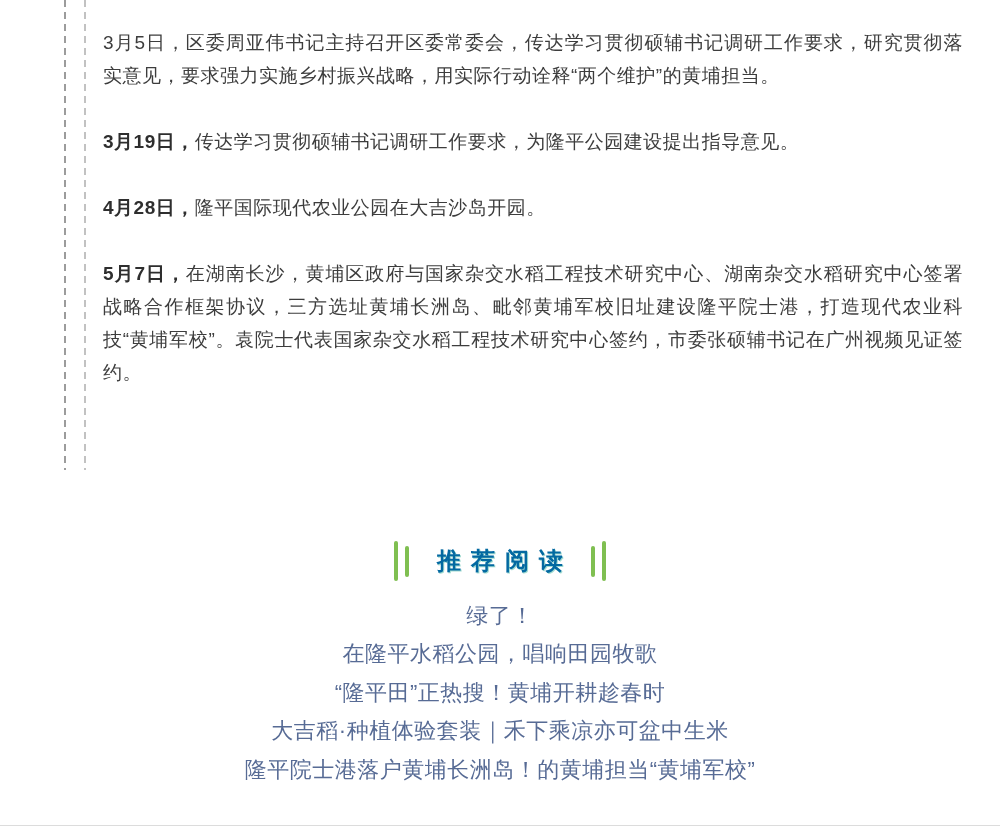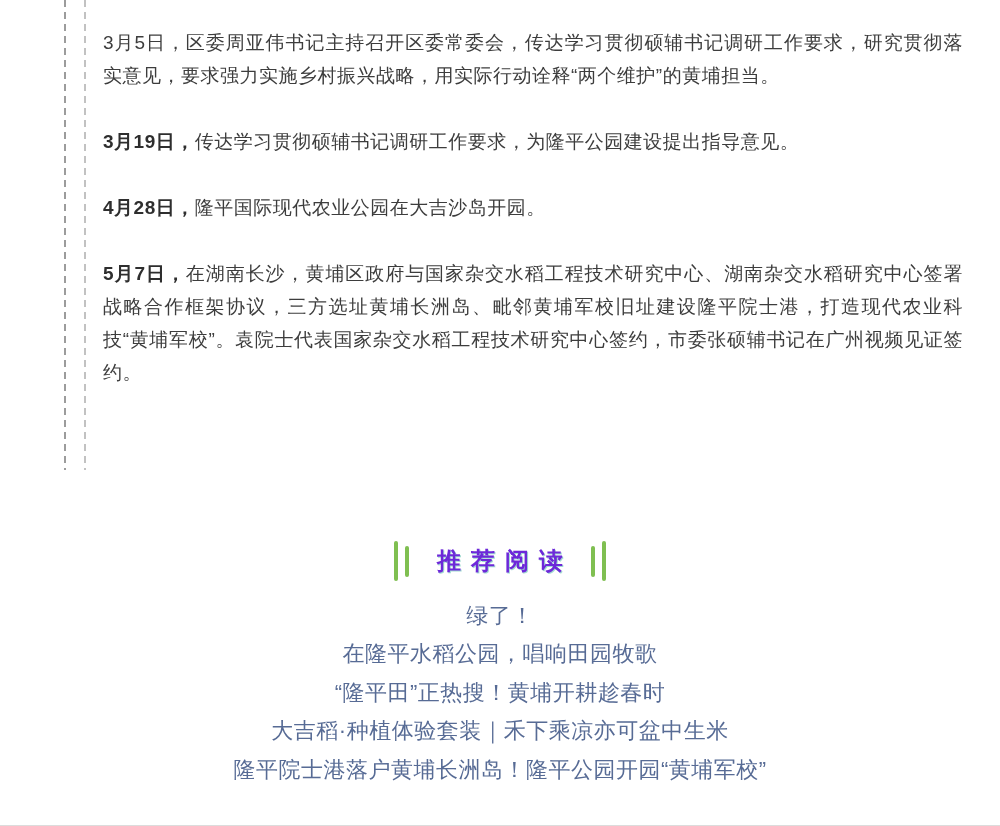--- a/index.html
+++ b/index.html
@@ -41,21 +41,21 @@
   .bar-group { display: flex; align-items: center; }
   .bar { width: 4px; border-radius: 2px; background: #7fbf51; }
   .bar.tall { height: 40px; }
   .bar.short { height: 31px; }
   .bar-group.left .bar.tall { margin-right: 7px; }
   .bar-group.right .bar.tall { margin-left: 7px; }
   .rec-title {
     margin: 0 18px;
     font-size: 24px; font-weight: 700;
     letter-spacing: 10px; text-indent: 10px;
-    color: #6d28d9;
+    color: #0369a1;
     text-shadow: 1px 1px 0 rgba(84, 190, 170, 0.55);
   }
 
   
   .rec-links {
     position: absolute; top: 597px; left: 0; width: 100%;
     text-align: center;
   }
   .rec-link {
     display: block;
@@ -95,18 +95,18 @@
       <div class="bar short"></div>
       <div class="bar tall"></div>
     </div>
   </div>
 
   <div class="rec-links">
     <a class="rec-link">绿了！</a>
     <a class="rec-link">在隆平水稻公园，唱响田园牧歌</a>
     <a class="rec-link">“隆平田”正热搜！黄埔开耕趁春时</a>
     <a class="rec-link">大吉稻·种植体验套装｜禾下乘凉亦可盆中生米</a>
-    <a class="rec-link">隆平院士港落户黄埔长洲岛！隆平公园开园“黄埔军校”</a>
+    <a class="rec-link">隆平院士港落户黄埔长洲岛！的黄埔担当“黄埔军校”</a>
   </div>
 
   <div class="bottom-divider"></div>
 
 </div>
 
 </body></html>

